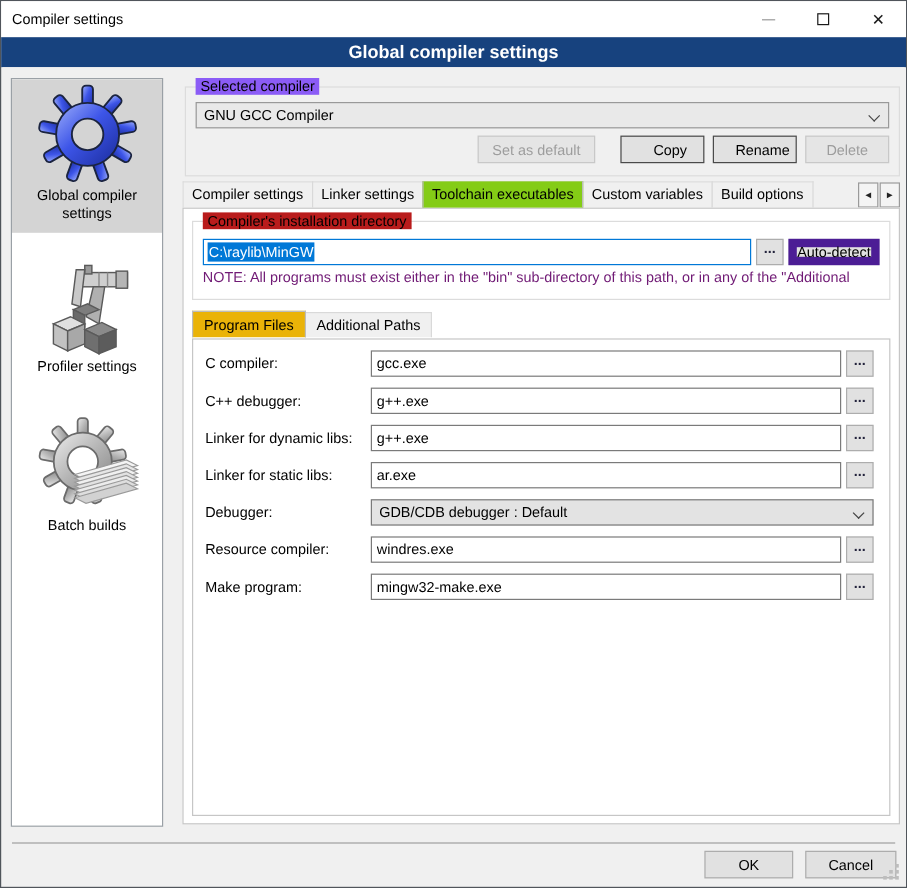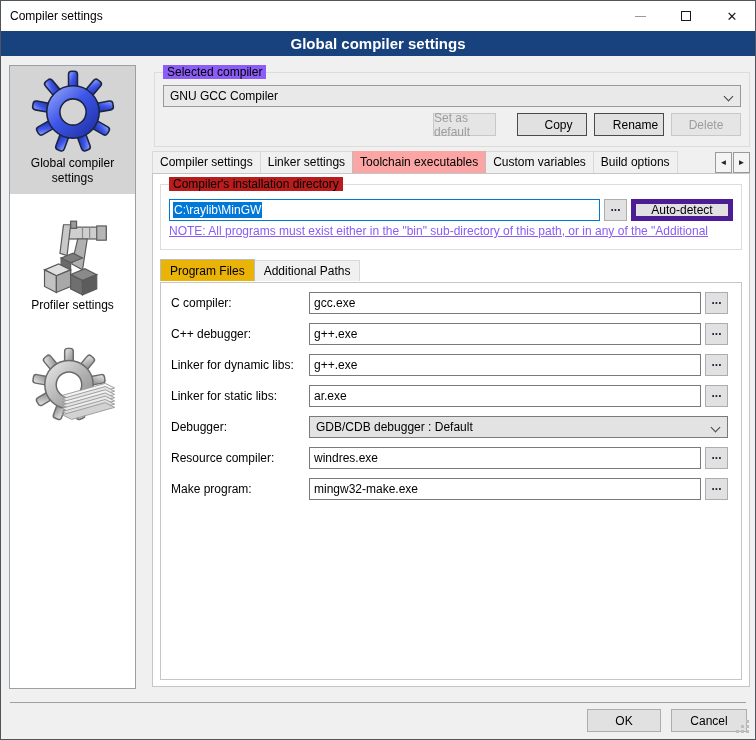--- a/index.html
+++ b/index.html
@@ -42,43 +42,43 @@
   .group.on-white .group-label { background:#b91c1c; }
 
   .grp-compiler { position:absolute; top:16px; left:7px; right:0; height:75px; }
   .combo { height:22px; background:#e9e9e9; border:1px solid #999; display:flex; align-items:center; padding:0 6px; position:relative; }
   .combo .chev { position:absolute; right:8px; top:7px; width:7px; height:7px; border-right:1.4px solid #444; border-bottom:1.4px solid #444; transform:rotate(45deg); }
   .grp-compiler .combo { margin:12px 8px 0 8px; }
   .btn-row { display:flex; justify-content:flex-end; margin:6px 8px 0 8px; height:23px; }
   .btn { background:#e1e1e1; border:1px solid #adadad; display:flex; align-items:center; justify-content:center; font-size:12px; cursor:default; }
   .btn.strong { border-color:#4a4a4a;padding-left:13px; }
   .btn.disabled { color:#9d9d9d; border-color:#c8c8c8; background:#e5e5e5; }
-  .b-sad { width:63px; margin-right:21px; }
+  .b-sad { width:98px; margin-right:21px; }
   .b-copy,.b-ren,.b-del { width:70px; margin-right:7px; }
   .b-del { margin-right:0; }
   .b-reset { width:101px; margin-left:56px; }
 
   
   .tabbar { position:absolute; top:95px; left:5px; right:0; height:23px; display:flex; }
   .tabs-clip { overflow:hidden; display:flex; flex:1; margin-right:38px; white-space:nowrap; }
   .tab { padding:3px 7px 0; height:22px; border:1px solid #d9d9d9; border-bottom:none; background:#f0f0f0; margin-right:-1px; flex:0 0 auto; }
-  .tab.active { background:#fca5a5; border-color:#bcbcbc; height:23px; margin-top:-1px; padding-top:4px; z-index:3; position:relative; }
+  .tab.active { background:#84cc16; border-color:#bcbcbc; height:23px; margin-top:-1px; padding-top:4px; z-index:3; position:relative; }
   .tab-arrows { position:absolute; right:0; top:1px; display:flex; }
   .arrow-btn { width:17px; height:21px; background:#f4f4f4; border:1px solid #9a9a9a; display:flex; align-items:center; justify-content:center; font-size:8px; color:#222; margin-left:1px; }
 
   
   .page { position:absolute; top:117px; left:5px; right:0; height:514px; background:#fff; border:1px solid #c6c6c6; z-index:2; }
 
   .grp-dir { position:absolute; top:10px; left:7px; right:7px; height:66px; }
   .dir-row { display:flex; margin:14px 8px 0 8px; height:22px; }
   .path-field { flex:1; background:#fff; border:1px solid #0078d7; display:flex; align-items:center; padding-left:3px; overflow:hidden; }
   .path-sel { background:#0078d7; color:#fff; padding:1px 1px; white-space:pre; }
   .mini-btn { width:23px; height:22px; margin-left:4px; background:#e1e1e1; border:1px solid #adadad; display:flex; align-items:center; justify-content:center; color:#23233c; font-weight:bold; line-height:0; padding-bottom:6px; }
-  .autodetect { width:102px; height:22px; margin-left:4px; background:#e1e1e1; border:5px solid #4c1d95; display:flex; align-items:center; justify-content:center; }
-  .note { margin:3px 8px 0 8px; color:#8b5cf6; white-space:nowrap; overflow:hidden;text-decoration:underline; }
+  .autodetect { width:76px; height:22px; margin-left:4px; background:#e1e1e1; border:7px solid #4c1d95; display:flex; align-items:center; justify-content:center; }
+  .note { margin:3px 8px 0 8px; color:#701a75; white-space:nowrap; overflow:hidden; }
 
   
   .tabbar2 { position:absolute; top:86px; left:7px; right:7px; height:22px; display:flex; }
   .tab2 { padding:3px 9px 0; height:21px; border:1px solid #d9d9d9; border-bottom:none; background:#f0f0f0; margin-right:-1px; }
   .tab2.active { background:#eab308; border-color:#bcbcbc; height:22px; margin-top:-1px; padding-top:4px; position:relative; z-index:2; }
   .page2 { position:absolute; top:108px; left:7px; right:7px; height:398px; background:#fff; border:1px solid #c6c6c6; padding:9px 13px 0 10px; }
 
   .frow { display:flex; align-items:center; height:22px; margin-bottom:9px; }
   .frow .flabel { width:138px; flex:0 0 auto; }
   .tfield { flex:1; height:22px; border:1px solid #7a7a7a; background:#fff; padding:0 4px; font-family:"Liberation Sans", sans-serif; font-size:12px; color:#000; outline:none; }
@@ -196,20 +196,21 @@
               <polygon points="24,39.0 56,30.0 63,33.5 31,42.5" fill="#f4f4f4"></polygon>
               <polygon points="24,41.4 56,32.4 63,35.9 31,44.9" fill="#e6e6e6"></polygon>
               <polygon points="24,43.8 56,34.8 63,38.3 31,47.3" fill="#f0f0f0"></polygon>
               <polygon points="24,46.2 56,37.2 63,40.7 31,49.7" fill="#e2e2e2"></polygon>
               <polygon points="24,48.6 56,39.6 63,43.1 31,52.1" fill="#ececec"></polygon>
               <polygon points="24,51.0 56,42.0 63,45.5 31,54.5" fill="#dedede"></polygon>
               <polygon points="24,53.4 56,44.4 63,47.9 31,56.9" fill="#d2d2d2"></polygon>
             </g>
           </svg>
         </div>
+        <div class="side-label">Batch builds</div>
       </div>
     </div>
 
     <div class="main">
 
       <div class="group grp-compiler">
         <span class="group-label">Selected compiler</span>
         <div class="combo">
           <span>GNU GCC Compiler</span>
           <span class="chev"></span>

